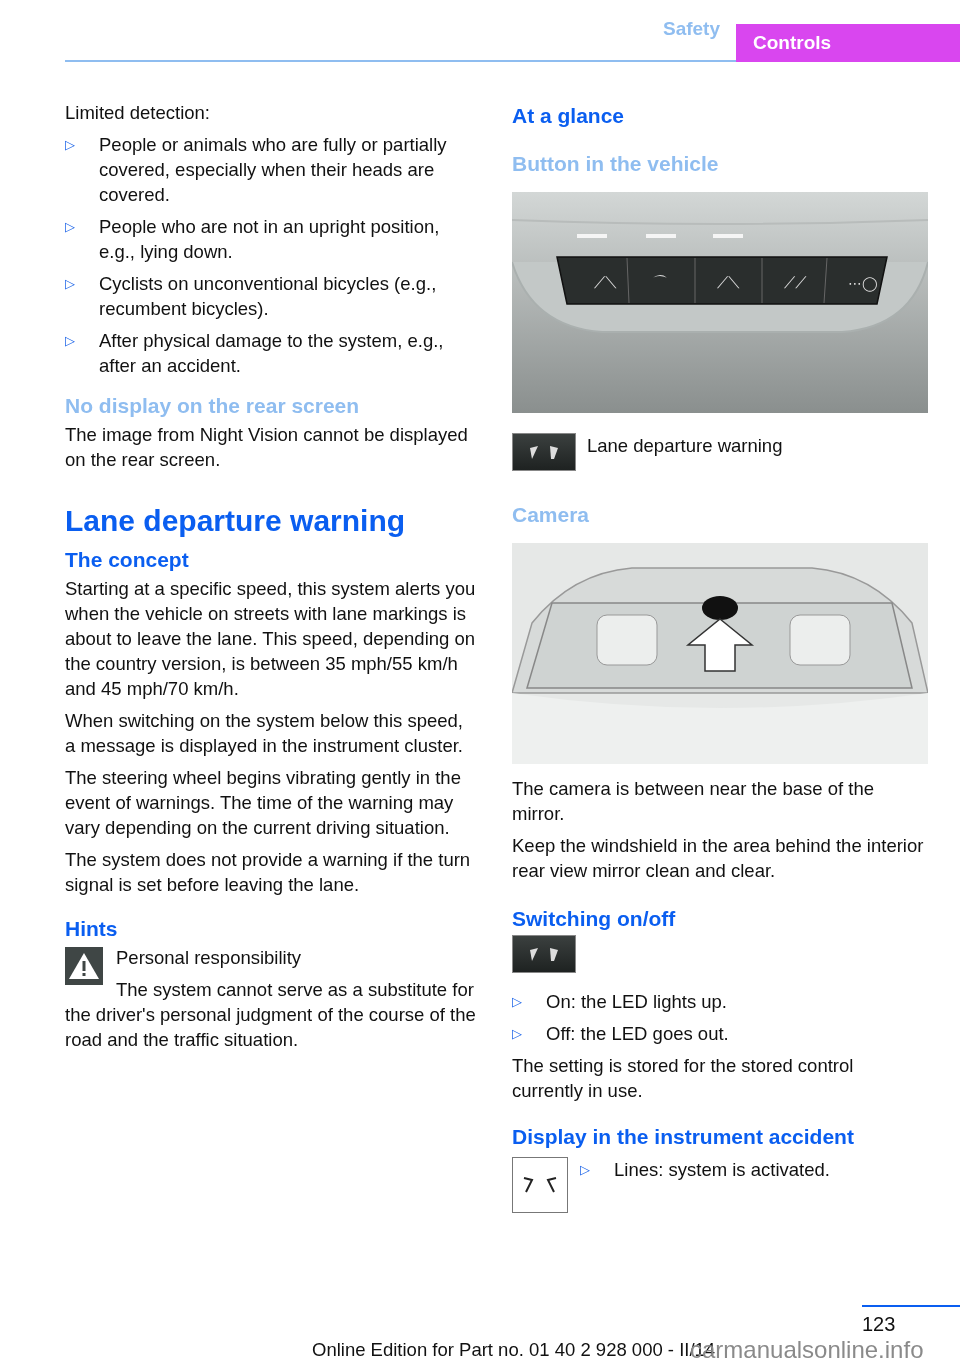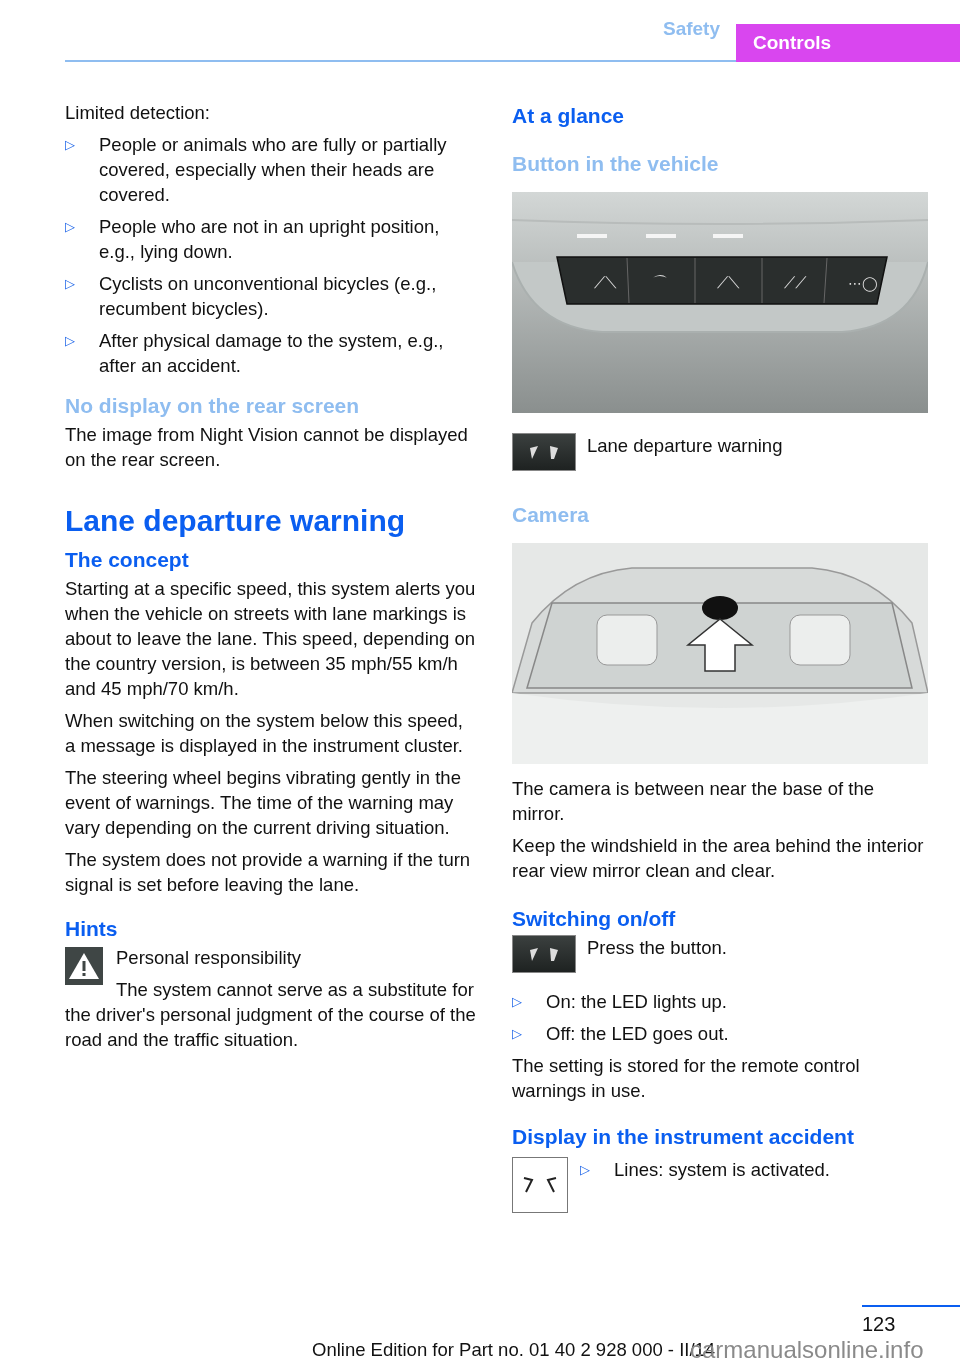--- a/index.html
+++ b/index.html
@@ -129,25 +129,24 @@
   <p>Keep the windshield in the area behind the interior rear view mirror clean and clear.</p>
 
   <div class="h-blue" style="margin-top:22px;">Switching on/off</div>
   <div style="display:flex; margin-top:2px; height:48px;">
     <div class="btn-icon">
       <svg width="40" height="22" viewBox="0 0 40 22">
           <path d="M6 7 L14 5 L8 18 Z" fill="#ddd"></path>
           <path d="M26 5 L34 7 L30 18 L27 18 Z" fill="#ddd"></path>
         </svg>
     </div>
-    <div style="margin-left:11px;">Press the button.</div>
   </div>
   <div class="bl" style="margin-top:6px;"><span class="tri">▷</span><span>On: the LED lights up.</span></div>
   <div class="bl"><span class="tri">▷</span><span>Off: the LED goes out.</span></div>
-  <p>The setting is stored for the remote control warnings in use.</p>
+  <p>The setting is stored for the stored control currently in use.</p>
 
   <div class="h-blue" style="margin-top:20px; margin-bottom:6px;">Display in the instrument accident</div>
   <div style="display:flex;">
     <div class="disp-icon">
       <svg width="40" height="26" viewBox="0 0 40 26">
           <path d="M4 6 L12 8 L6 20" stroke="#222" stroke-width="2" fill="none"></path>
           <path d="M36 6 L28 8 L34 20" stroke="#222" stroke-width="2" fill="none"></path>
         </svg>
     </div>
     <div class="bl" style="margin-left:12px;"><span class="tri">▷</span><span>Lines: system is activated.</span></div>

